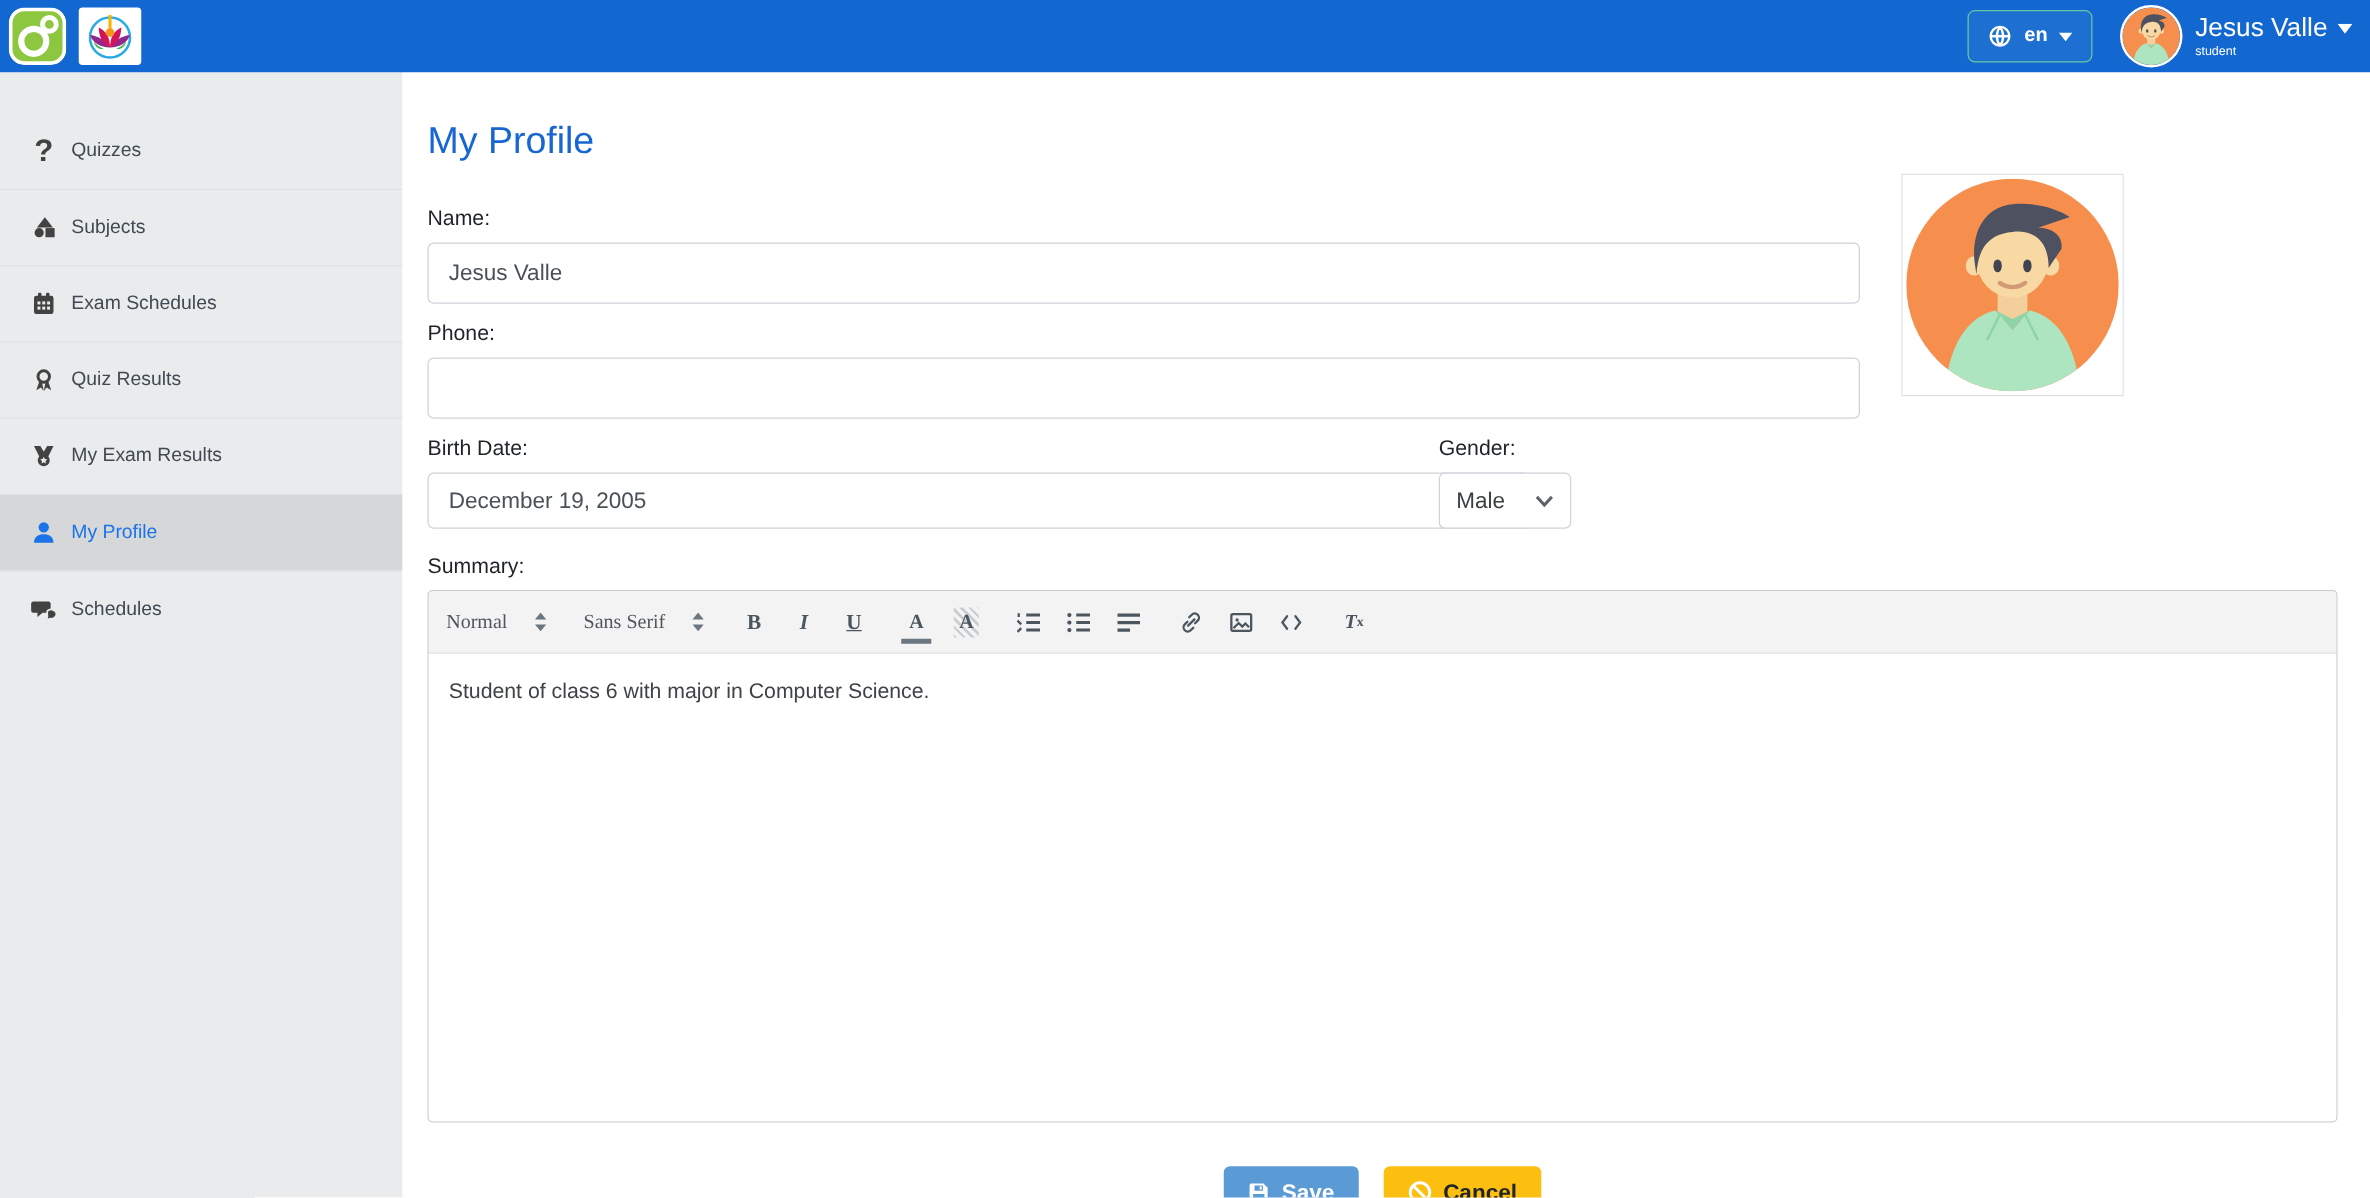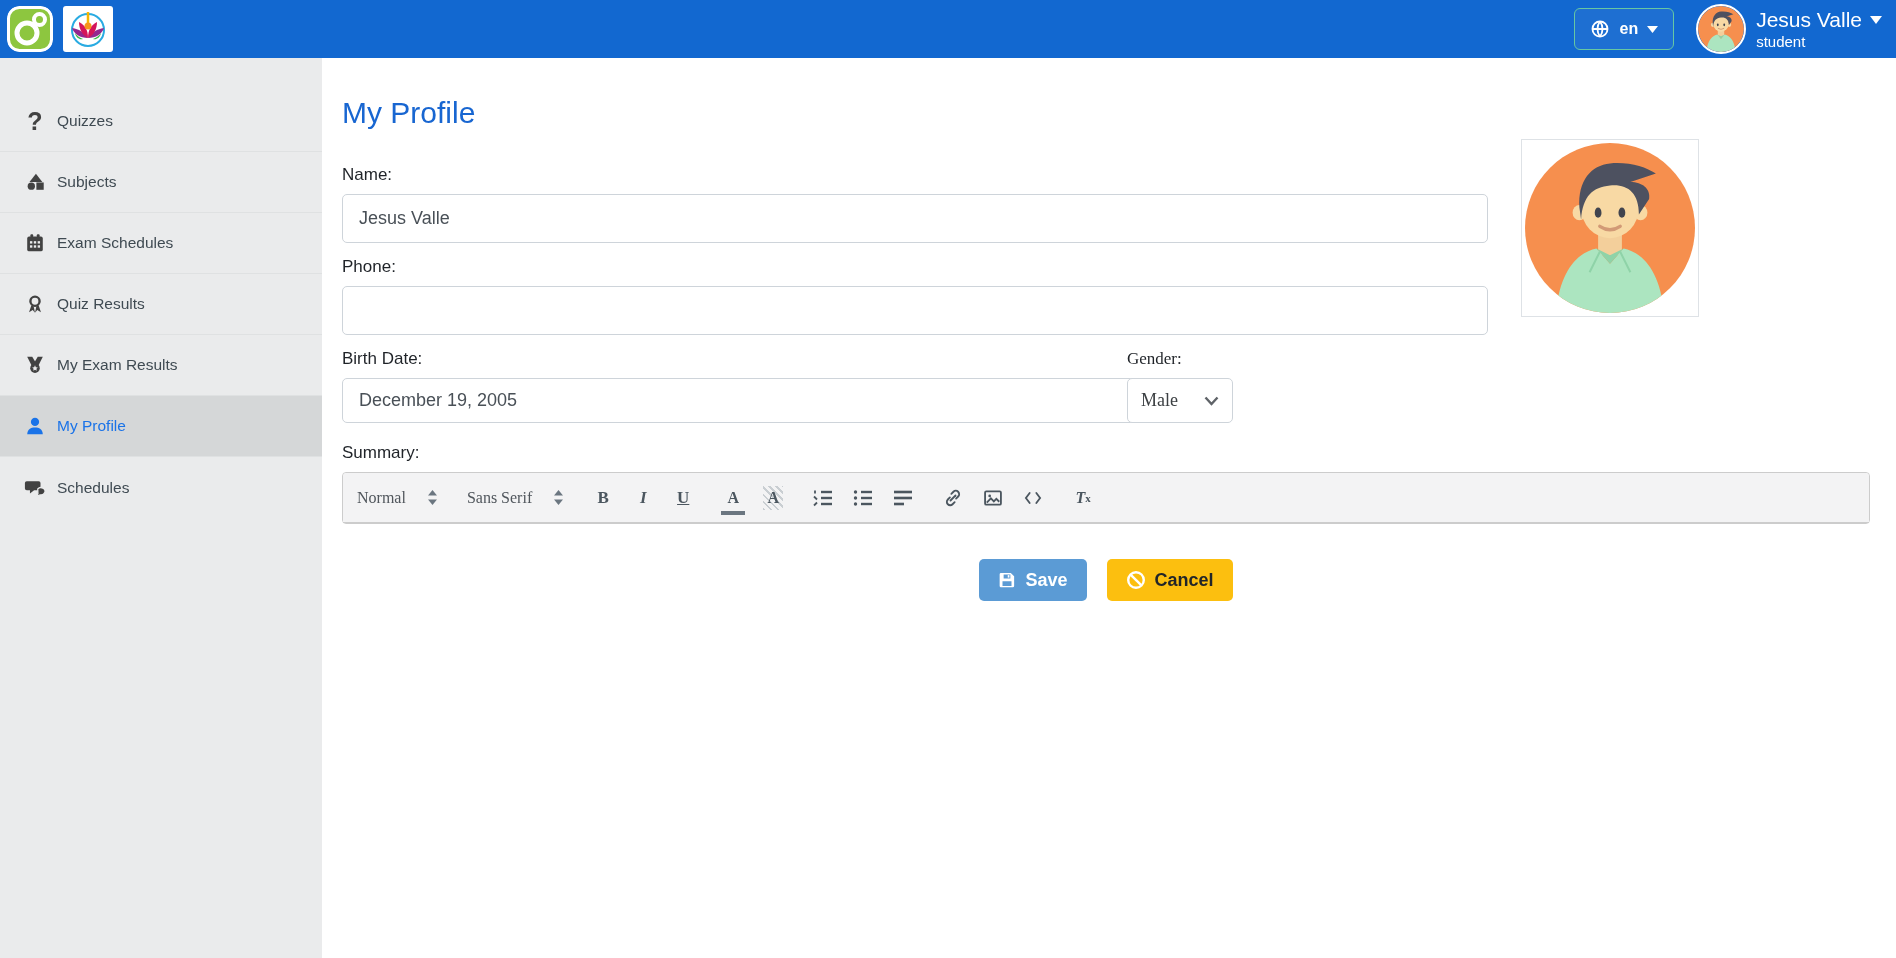--- a/index.html
+++ b/index.html
@@ -10,21 +10,21 @@
   .topbar { height:58px; background:var(--topbar,#1268d0); display:flex; align-items:center; padding:0 14px 0 7px; }
   .logo1 { width:46px; height:46px; margin-left:0; border-radius:12px; }
   .logo2 { width:50px; height:46px; margin-left:10px; background:#fff; border-radius:3px; display:flex; align-items:center; justify-content:center; }
   .topbar-spacer { flex:1; }
   .lang-btn { height:42px; display:flex; align-items:center; gap:9px; padding:0 15px; border:1px solid #66c7a3; border-radius:6px; background:rgba(255,255,255,0.05); color:#fff; cursor:pointer; }
   .lang-btn .code { font-size:16px; font-weight:700;text-align:center; }
   .user-block { display:flex; align-items:center; margin-left:22px; gap:10px; }
   .nav-avatar { width:50px; height:50px; border-radius:50%; border:2px solid #fff; overflow:hidden; flex:0 0 auto; }
   .user-text { color:#fff; line-height:1.2; }
   .user-name { font-size:21px; font-weight:500; display:flex; align-items:center; gap:8px; }
-  .user-role { font-size:15px; margin-top:1px; }
+  .user-role { font-size:10px; margin-top:1px; }
 
   
   .app { display:flex; height:900px; }
 
   
   .sidebar { width:322px; background:#eaebec; padding-top:33px; flex:0 0 auto; }
   .side-item { height:61px; display:flex; align-items:center; padding-left:22px; border-bottom:1px solid #dfe1e2; cursor:pointer; color:#3f4a52; }
   .side-item:last-child { border-bottom:none; }
   .side-item.active { background:#d5d7d8; color:var(--sidebar-active,#1a73e8); }
   .side-ic { width:26px; display:flex; justify-content:center; margin-right:9px; color:#424242; }
@@ -34,21 +34,21 @@
 
   
   .main { flex:1; position:relative; padding:24px 26px 0 20px; background:#fff; }
   .page-title { color:var(--title,#1866d1); font-size:30px; font-weight:400; margin:14px 0 35px; }
   .form { width:1528px; position:relative; }
   .f-label { display:block; font-size:17px; color:#1f2328; margin-bottom:9px; }
   .t-input { display:block; width:1146px; height:49px; border:1px solid #ced4da; border-radius:5px; padding:0 16px; font-size:18px; color:#495057; font-family:"Liberation Sans",sans-serif; background:#fff; outline:none; margin-bottom:14px; }
   .row2 { display:flex; margin-top:3px; }
   .bd-block { width:750px; }
   .bd-block .t-input { width:882px; height:45px; margin-bottom:0; }
-  .g-block { margin-left:35px;font-family:Liberation Serif, serif; }
+  .g-block { margin-left:59px; }
   .g-select { width:106px; height:45px; border:1px solid #ced4da; border-radius:5px; display:flex; align-items:center; justify-content:space-between; padding:0 13px; font-size:18px; color:#3c4043; cursor:pointer; background:#fff; }
   .sum-label { margin-top:20px; }
 
   
   .editor { margin-top:0; border:1px solid #ccc; border-radius:4px; width:1528px; }
   .ql-toolbar { height:50px; background:#f3f3f4; border-bottom:1px solid #ccc; border-radius:4px 4px 0 0; display:flex; align-items:center; padding:0 14px; gap:30px;font-family:Liberation Serif, serif; }
   .ql-group { display:flex; align-items:center; gap:20px; }
   .picker { display:flex; align-items:center; gap:22px; color:#50565c; font-size:16px; cursor:pointer; }
   .ql-btn { display:flex; align-items:center; justify-content:center; min-width:20px; height:24px; cursor:pointer; color:#4b565f; }
   .gB { font-weight:700; font-size:17px; }
@@ -329,20 +329,23 @@
                 </svg>
             </span>
           </div>
           <div class="ql-group">
             <span class="ql-btn gTx">
                 <span>T</span>
                 <sub>x</sub>
               </span>
           </div>
         </div>
+        <div class="ql-content" contenteditable="true" style="">
+          <p>Student of class 6 with major in Computer Science.</p>
+        </div>
       </div>
 
       <div class="btn-row">
         <button class="btn btn-save">
           <svg width="18" height="18" viewBox="0 0 24 24">
               <path fill-rule="evenodd" fill="#fff" d="M4 2.5 h13 L21.5 7 V20 a1.8 1.8 0 0 1 -1.8 1.8 H4 A1.8 1.8 0 0 1 2.2 20 V4.3 A1.8 1.8 0 0 1 4 2.5 Z M7.5 4.5 v5.5 h9 V4.5 Z M6 13.5 h12 v6.5 H6 Z"></path>
               <rect x="13" y="5.5" width="2.2" height="3.3" fill="#fff"></rect>
             </svg>
           <span>Save</span>
         </button>

